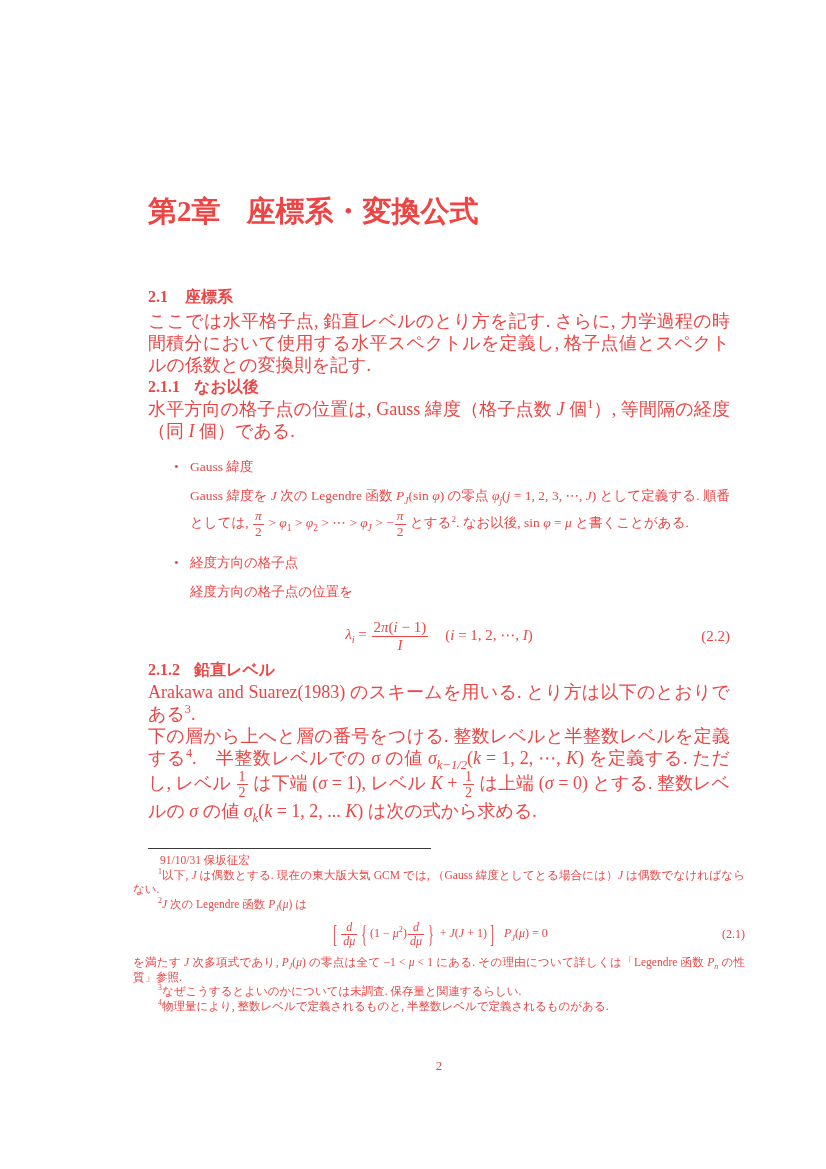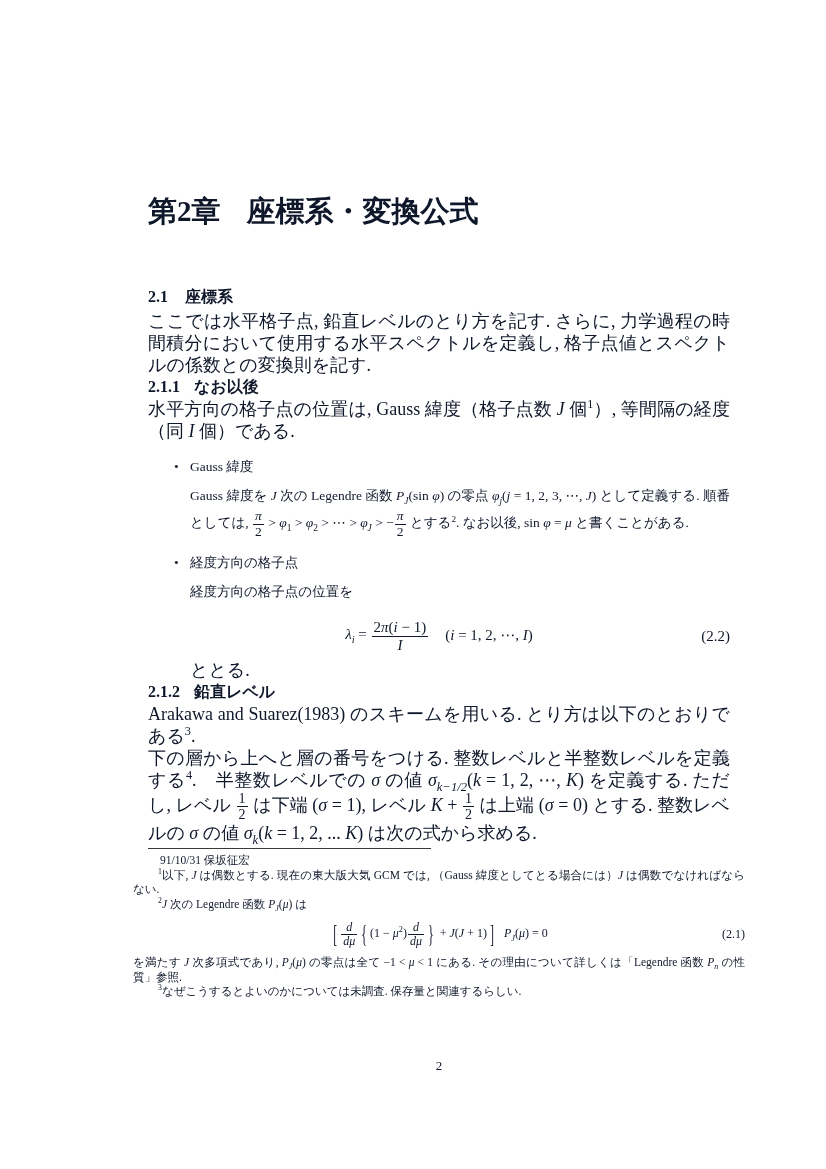--- a/index.html
+++ b/index.html
@@ -1,18 +1,18 @@
 <!DOCTYPE html>
 <html><head>
 <meta charset="utf-8">
 <style>
   * { box-sizing: border-box; }
   html,body { margin:0; padding:0; background:#ffffff; }
   .page { position:relative; width:826px; height:1169px; background:#ffffff;
-          font-family:"Liberation Serif","DejaVu Serif",serif; color:#0f172a; overflow:hidden; }
+          font-family:"Liberation Serif","DejaVu Serif",serif; color:#ef4444; overflow:hidden; }
   .content { position:absolute; left:148px; top:0; width:582px; }
 
   h1.chapter { margin:0; padding-top:190px; font-size:29px; line-height:42px; font-weight:700; }
   h1.chapter .gap { margin-left:26px; }
   h2.section { margin:52px 0 0 0; font-size:16px; line-height:26px; font-weight:700; }
   h2.section .gap { margin-left:17px; }
   h3.subsection { margin:0; font-size:16px; line-height:22px; font-weight:700; }
   h3.subsection .gap { margin-left:14px; }
   .h211 { margin-top:18px; }
   .h212 { margin-top:24px; }
@@ -87,21 +87,20 @@
         <div class="li-label">経度方向の格子点</div>
         <div class="li-body"><span>経度方向の格子点の位置を</span></div>
       </div>
     </div>
 
     <div class="eq eq22">
       <span><span class="mi">λ</span><sub class="sbi">i</sub> <span>=</span> <span class="frac"><span class="num"><span>2</span><span class="mi">π</span><span>(</span><span class="mi">i</span><span> − 1)</span></span><span class="den mi">I</span></span><span class="cond"><span>(</span><span class="mi">i</span><span> = 1, 2, ⋯, </span><span class="mi">I</span><span>)</span></span></span>
       <span class="eq-tag">(2.2)</span>
     </div>
 
-    <p class="body after">ととる.</p>
 
     <h3 class="subsection h212"><span>2.1.2</span><span class="gap">鉛直レベル</span></h3>
 
     <p class="body pC"><span>Arakawa and Suarez(1983) のスキームを用いる. とり方は以下のとおりである</span><sup class="sp">3</sup><span>.</span></p>
 
     <p class="body pD"><span>下の層から上へと層の番号をつける. 整数レベルと半整数レベルを定義する</span><sup class="sp">4</sup><span>.　半整数レベルでの </span><span class="mi">σ</span><span> の値 </span><span class="mi">σ</span><sub class="sbi">k−1/2</sub><span>(</span><span class="mi">k</span><span> = 1, 2, ⋯, </span><span class="mi">K</span><span>) を定義する. ただし, レベル </span><span class="frac sfrac"><span class="num">1</span><span class="den">2</span></span><span> は下端 (</span><span class="mi">σ</span><span> = 1), レベル </span><span class="mi">K</span><span> + </span><span class="frac sfrac"><span class="num">1</span><span class="den">2</span></span><span> は上端 (</span><span class="mi">σ</span><span> = 0) とする. 整数レベルの </span><span class="mi">σ</span><span> の値 </span><span class="mi">σ</span><sub class="sbi">k</sub><span>(</span><span class="mi">k</span><span> = 1, 2, ... </span><span class="mi">K</span><span>) は次の式から求める.</span></p>
   </main>
 
   <footer class="footnotes">
     <div class="frule"></div>
@@ -111,16 +110,17 @@
 
     <div class="eq feq">
       <span><span class="bd">[</span><span class="frac"><span class="num mi">d</span><span class="den mi">dμ</span></span><span class="bd">{</span><span>(1 − </span><span class="mi">μ</span><sup class="sp">2</sup><span>)</span><span class="frac"><span class="num mi">d</span><span class="den mi">dμ</span></span><span class="bd">}</span><span> + </span><span class="mi">J</span><span>(</span><span class="mi">J</span><span> + 1)</span><span class="bd">]</span><span class="msp"></span><span class="mi">P</span><sub class="sbi">J</sub><span>(</span><span class="mi">μ</span><span>) = 0</span></span>
       <span class="eq-tag">(2.1)</span>
     </div>
 
     <div class="fncont"><span>を満たす </span><span class="mi">J</span><span> 次多項式であり, </span><span class="mi">P</span><sub class="sbi">J</sub><span>(</span><span class="mi">μ</span><span>) の零点は全て −1 &lt; </span><span class="mi">μ</span><span> &lt; 1 にある. その理由について詳しくは「Legendre 函数 </span><span class="mi">P</span><sub class="sbi">n</sub><span> の性質」参照.</span></div>
 
 
     <div class="fn"><sup class="sp">3</sup><span>なぜこうするとよいのかについては未調査. 保存量と関連するらしい.</span></div>
+    <div class="fn"><sup class="sp">4</sup><span>物理量により, 整数レベルで定義されるものと, 半整数レベルで定義されるものがある.</span></div>
   </footer>
 
   <div class="pageno">2</div>
 </div>
 
 </body></html>

